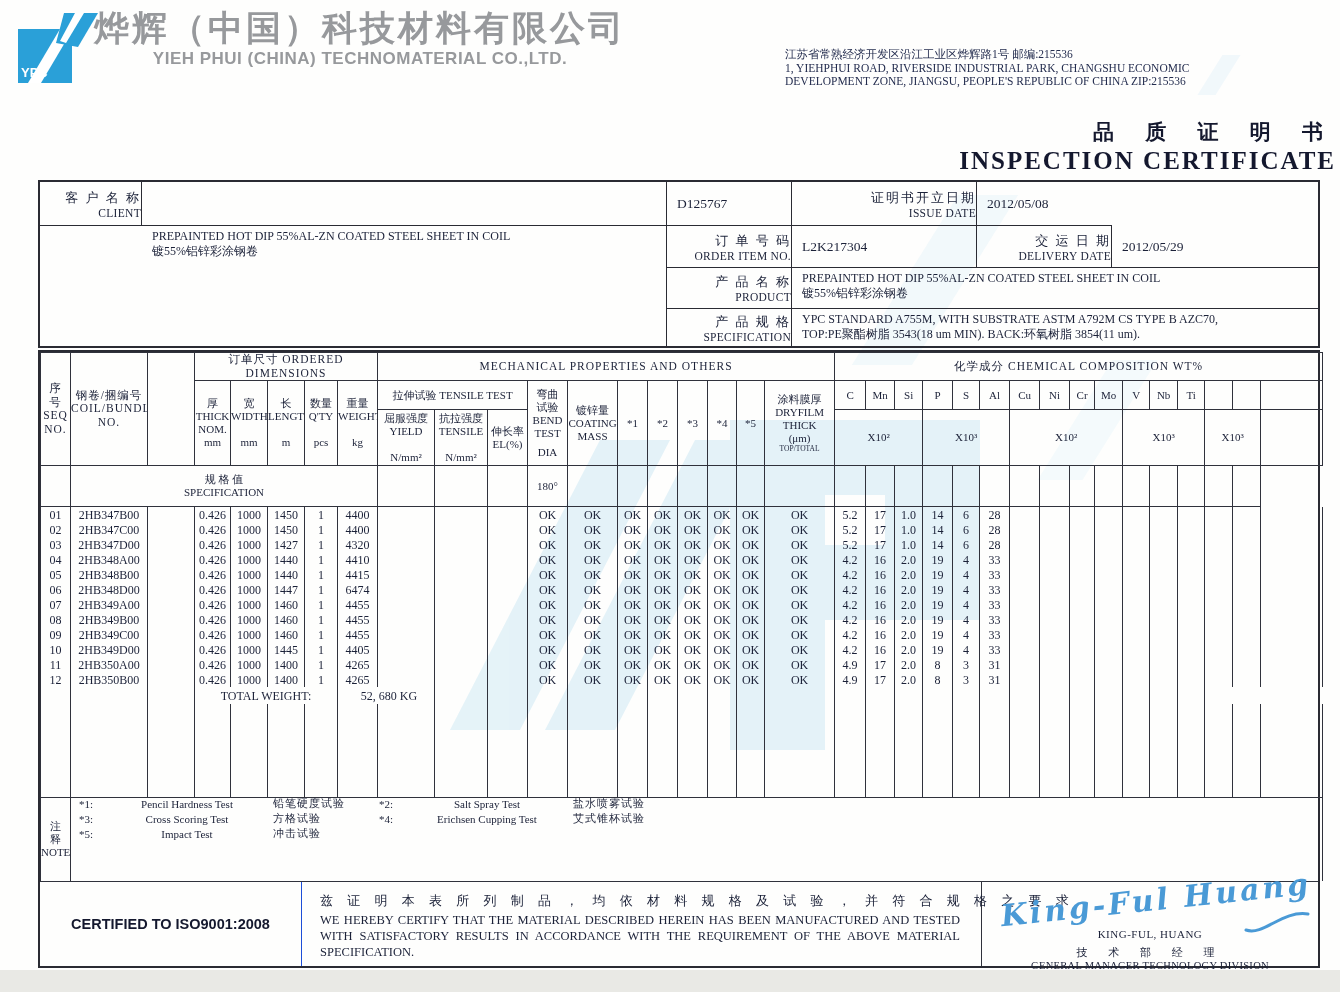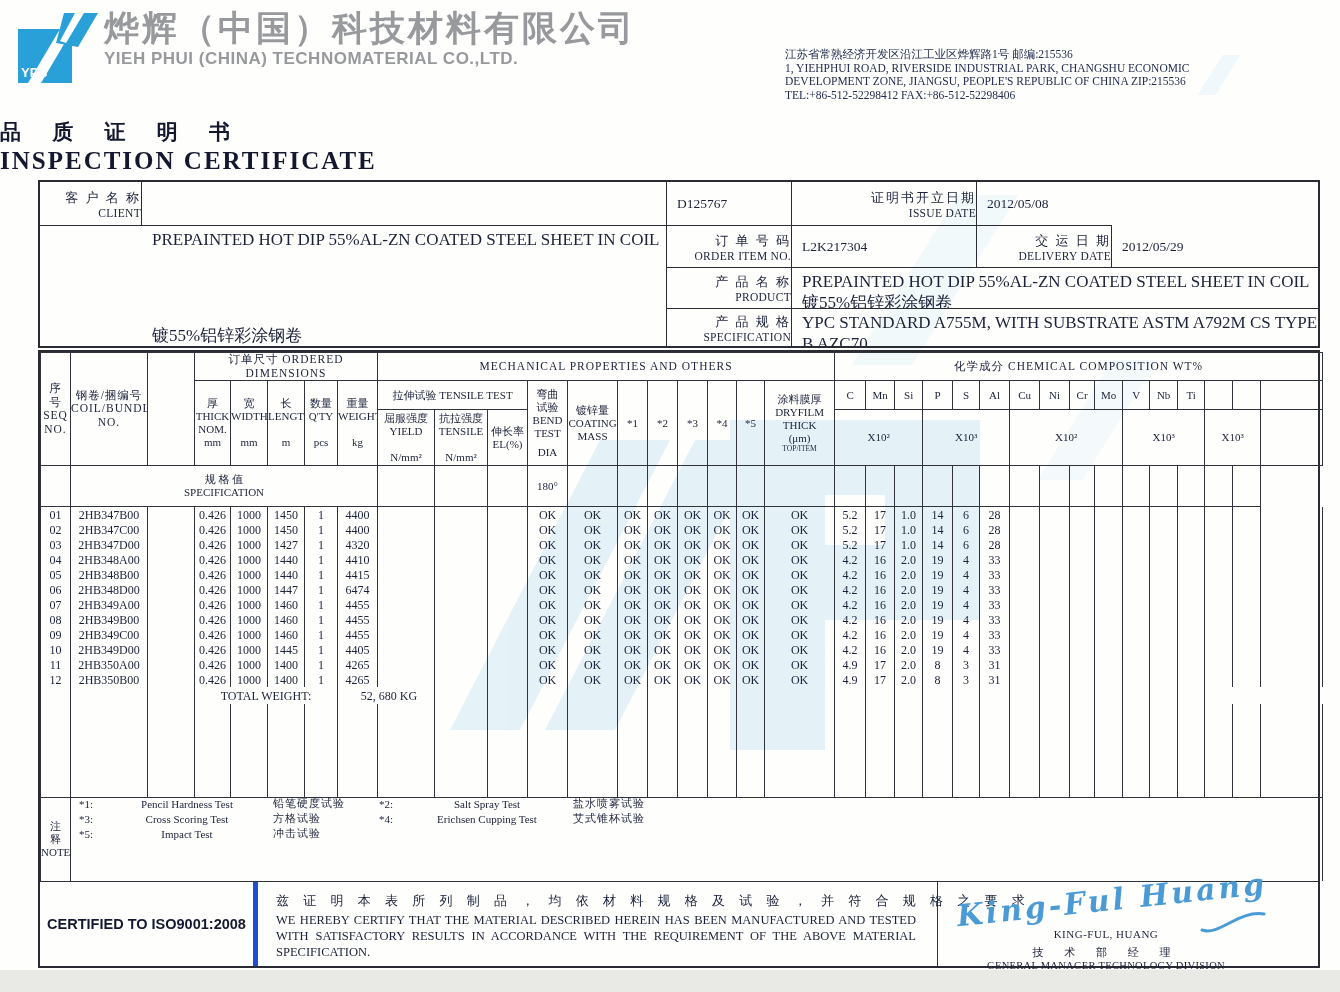--- a/index.html
+++ b/index.html
@@ -9,40 +9,40 @@
   .scan-bar{position:absolute;left:0;bottom:0;width:1340px;height:22px;background:#e9e9e5;}
 
   
   .wm{position:absolute;z-index:0;pointer-events:none;}
   .streak{position:absolute;z-index:0;background:#e7f4fa;opacity:.55;transform:skewX(-32deg);}
 
   .fg{position:relative;z-index:1;}
 
   
   .logo{position:absolute;left:18px;top:13px;width:84px;height:70px;}
-  .company{position:absolute;left:104px;top:10px;color:#97999c;font-family:"Liberation Sans",sans-serif;}
+  .company{position:absolute;left:94px;top:10px;color:#97999c;font-family:"Liberation Sans",sans-serif;text-align:center;}
   .company-cn{font-size:35px;font-weight:bold;letter-spacing:3px;line-height:1.05;}
   .company-en{font-size:17px;font-weight:bold;letter-spacing:.5px;margin-top:2px;}
   .address{position:absolute;left:785px;top:48px;font-size:11.5px;line-height:13.5px;color:#232c4e;}
 
-  .title{position:absolute;left:0;top:118px;width:1336px;text-align:left;}
+  .title{position:absolute;left:0;top:118px;width:1336px;text-align:right;}
   .title-cn{font-size:21px;font-weight:bold;letter-spacing:13px;color:#14182e;}
   .title-en{font-size:25px;font-weight:bold;letter-spacing:2px;color:#14182e;margin-top:1px;}
 
   
   .info{position:absolute;left:38px;top:180px;width:1282px;height:168px;border:2px solid #2a2b33;
         display:grid;grid-template-columns:102px 525px 125px 185px 135px 206px;
         grid-template-rows:44px 42px 41px 37px;box-sizing:border-box;background:transparent;}
   .ic{border-right:1px solid #2a2b33;border-bottom:1px solid #2a2b33;box-sizing:border-box;
       display:flex;flex-direction:column;justify-content:center;overflow:hidden;}
   .ic.norb{border-right:none;} .ic.nobb{border-bottom:none;}
   .lbl{align-items:flex-end;text-align:center;}
   .lbl .cn{font-size:13px;letter-spacing:2px;} .lbl .en{font-size:11.5px;letter-spacing:.3px;}
   .val{padding-left:10px;font-size:13.5px;justify-content:center;}
-  .val2{padding-left:10px;font-size:17px;justify-content:space-between;padding-top:3px;line-height:1.25;}
+  .val2{padding-left:10px;font-size:12px;justify-content:flex-start;padding-top:3px;line-height:1.25;}
 
   
   .mt{position:absolute;left:38px;top:350px;width:1282px;border:2px solid #2a2b33;box-sizing:border-box;}
   table.grid{border-collapse:collapse;table-layout:fixed;width:1278px;}
   table.grid td{border:1px solid #30323c;padding:0;text-align:center;vertical-align:middle;
       font-size:11px;line-height:1.18;overflow:hidden;color:#1b2138;}
   .pre{white-space:pre-line;}
   tr.h1 td{height:22px;font-size:11.5px;letter-spacing:1px;}
   tr.h2 td{height:28px;}
   tr.h3 td{height:55px;}
@@ -59,21 +59,21 @@
   .notes-content{padding:8px 0 0 8px;text-align:left;font-size:13.5px;}
   .note-line{display:flex;margin-bottom:2px;}
   .note-item{display:flex;width:300px;}
   .note-item.wide{width:310px;}
   .note-code{width:30px;}
   .note-en{width:172px;}
   .note-cn{letter-spacing:1px;font-family:Liberation Mono, monospace;}
 
   
   .bottom{display:flex;height:85px;border-top:1px solid #30323c;box-sizing:border-box;}
-  .b-left{width:218px;border-right:5px solid #1d4ed8;box-sizing:border-box;display:flex;align-items:center;justify-content:center;}
+  .b-left{width:262px;border-right:1px solid #1d4ed8;box-sizing:border-box;display:flex;align-items:center;justify-content:center;}
   .b-left .certified{font-family:"Liberation Sans",sans-serif;font-weight:bold;font-size:14.5px;color:#14182e;}
   .b-mid{width:680px;border-right:1px solid #30323c;box-sizing:border-box;padding:10px 14px 0 18px;}
   .stmt-cn{font-size:13px;letter-spacing:5.5px;white-space:nowrap;}
   .stmt-en{font-size:12.5px;line-height:1.28;margin-top:2px;width:640px;text-align:justify;}
   .b-right{position:relative;width:336px;box-sizing:border-box;}
   .sig-script{position:absolute;left:18px;top:0px;font-family:"DejaVu Serif",serif;font-style:italic;
       font-weight:bold;font-size:30px;color:#4a9ad6;transform:rotate(-6deg);letter-spacing:3px;white-space:nowrap;}
   .sig-swoosh{position:absolute;right:6px;top:18px;}
   .sig-block{position:absolute;left:0;top:46px;width:336px;text-align:center;}
   .sig-name{font-size:11px;letter-spacing:.5px;}
@@ -109,21 +109,20 @@
       <text x="3" y="64" font-family="Liberation Sans, sans-serif" font-size="13" font-weight="bold" fill="#ffffff">YPC</text>
     </svg>
     <div class="company">
       <div class="company-cn">烨辉（中国）科技材料有限公司</div>
       <div class="company-en">YIEH PHUI (CHINA) TECHNOMATERIAL CO.,LTD.</div>
     </div>
     <div class="address">
       <div>江苏省常熟经济开发区沿江工业区烨辉路1号 邮编:215536</div>
       <div>1, YIEHPHUI ROAD, RIVERSIDE INDUSTRIAL PARK, CHANGSHU ECONOMIC</div>
       <div>DEVELOPMENT ZONE, JIANGSU, PEOPLE'S REPUBLIC OF CHINA ZIP:215536</div>
-      <div>TEL:+86-512-52298412  FAX:+86-512-52298406</div>
     </div>
 
     <div class="title">
       <div class="title-cn">品 质 证 明 书</div>
       <div class="title-en">INSPECTION CERTIFICATE</div>
     </div>
 
     <div class="info">
       <div class="ic lbl">
         <div class="cn">客 户 名 称</div>
@@ -259,21 +258,21 @@
             <td rowspan="2">*1</td>
             <td rowspan="2">*2</td>
             <td rowspan="2">*3</td>
             <td rowspan="2">*4</td>
             <td rowspan="2">*5</td>
             <td rowspan="2" class="subhead">
               <span class="pre">涂料膜厚
 DRYFILM
 THICK
 (μm)</span>
-              <span class="topbott">TOP/ITEM</span>
+              <span class="topbott">TOP/TOTAL</span>
             </td>
             <td>C</td>
             <td>Mn</td>
             <td>Si</td>
             <td>P</td>
             <td>S</td>
             <td>Al</td>
             <td>Cu</td>
             <td>Ni</td>
             <td>Cr</td>

